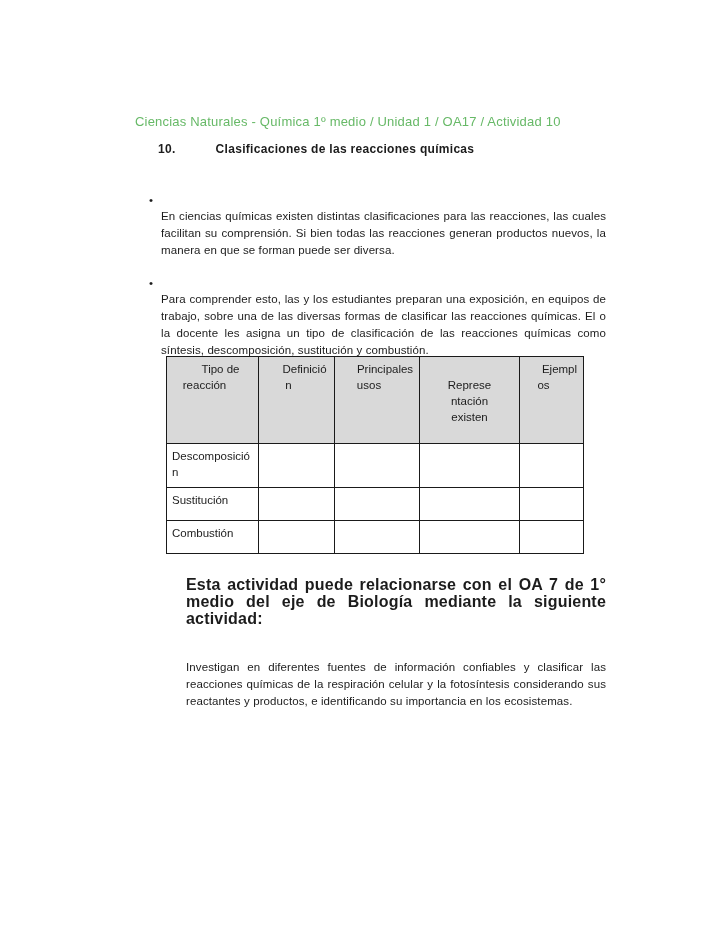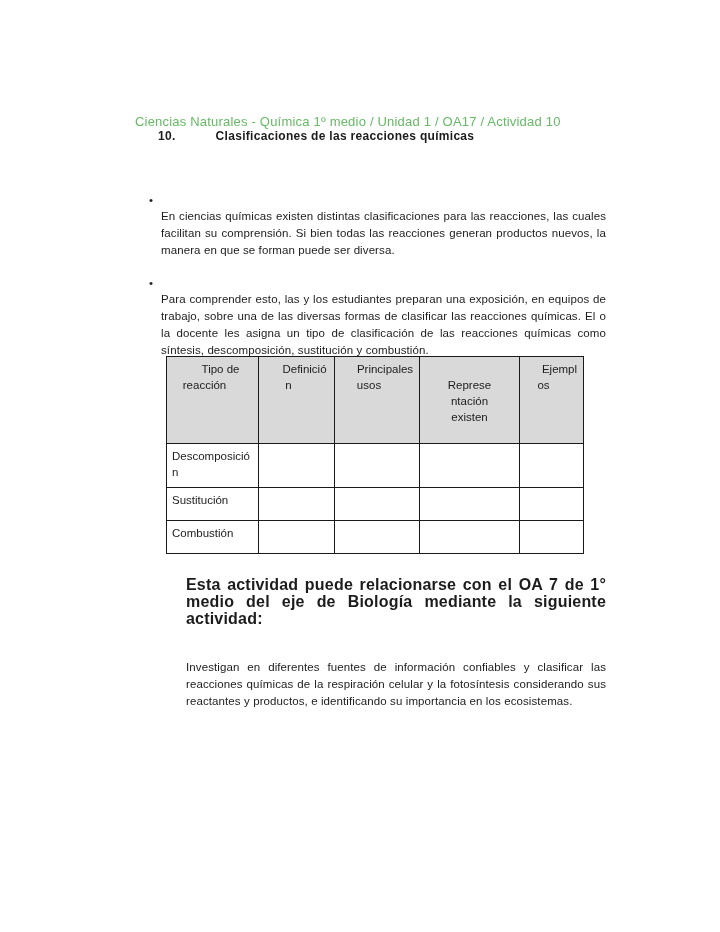--- a/index.html
+++ b/index.html
@@ -15,21 +15,21 @@
   }
   .page{position:absolute;inset:0;background:#ffffff;}
 
   .breadcrumb{
     position:absolute;left:103px;top:82px;
     font-size:13px;letter-spacing:.2px;color:var(--breadcrumb-green);
     white-space:nowrap;
   }
 
   .activity-heading{
-    position:absolute;left:110px;top:97px;
+    position:absolute;left:110px;top:110px;
     font-size:12px;font-weight:bold;letter-spacing:.3px;white-space:nowrap;
   }
   .activity-heading .num{margin-right:8px;}
 
   ul.bullets{
     position:absolute;left:117px;top:160px;width:505px;
     list-style:none;
   }
   ul.bullets li{
     position:relative;padding-left:12px;

